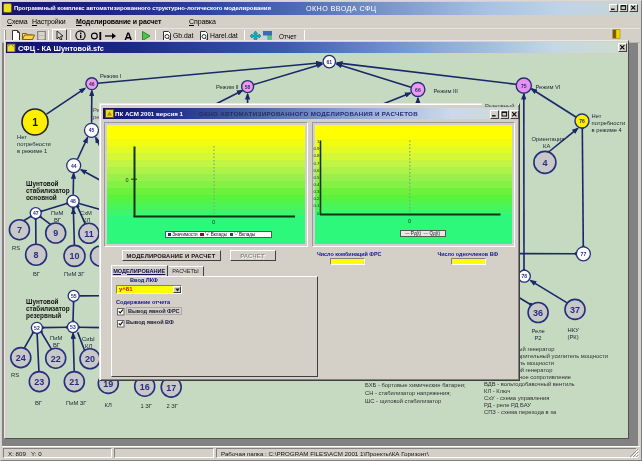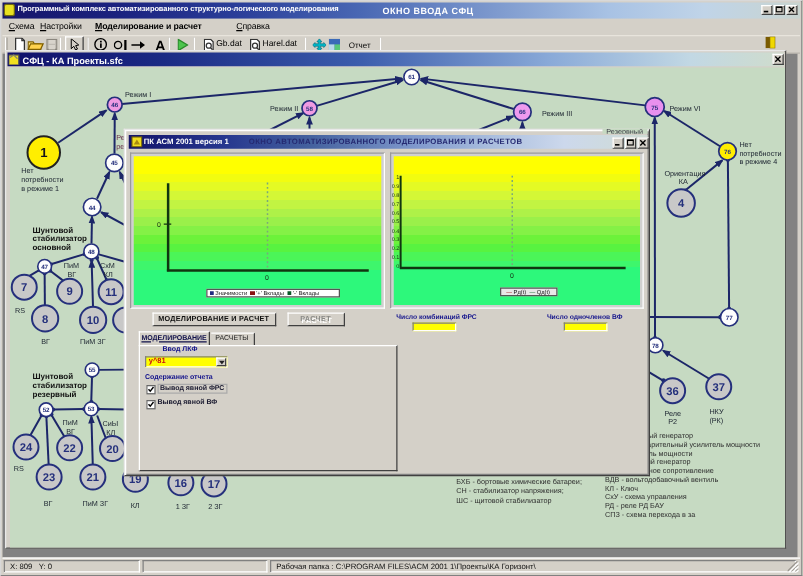--- a/index.html
+++ b/index.html
@@ -8,21 +8,21 @@
 .btn { background:#d4d0c8; border-top:1px solid #fff; border-left:1px solid #fff; border-right:1px solid #404040; border-bottom:1px solid #404040; }
 .sunk { border-top:1px solid #808080; border-left:1px solid #808080; border-right:1px solid #fff; border-bottom:1px solid #fff; }
 </style></head>
 <body>
 
 <div class="abs" style="left:0;top:0;width:642px;height:461px;border:1px solid #808080;border-top-color:#d8d8d8;border-left-color:#d8d8d8;"></div>
 
 <div class="abs" style="left:2px;top:2px;width:638px;height:13px;background:linear-gradient(to right,#16166a 0%,#1b2380 15%,#2b3f9a 30%,#4a68b4 45%,#7e9ace 62%,#a8c2e4 76%,#c0d4e8 88%,#c8d4d0 100%);"></div>
 <div class="abs" style="left:3px;top:3px;width:9px;height:10px;background:#e8e020;border:1px solid #706810;border-radius:2px;"></div>
 <div class="abs" style="left:14px;top:4.5px;color:#fff;font-size:6px;font-weight:bold;white-space:nowrap;letter-spacing:-0.07px;">Программный комплекс автоматизированного структурно-логического моделирования</div>
-<div class="abs" style="left:306px;top:3.5px;color:#fff;font-size:7.2px;font-weight:bold;white-space:nowrap;letter-spacing:0.4px;">ОКНО ВВОДА СФЦ</div>
+<div class="abs" style="left:306px;top:3.5px;color:#fff;font-size:7.2px;font-weight:normal;white-space:nowrap;letter-spacing:0.4px;">ОКНО ВВОДА СФЦ</div>
 <div class="abs btn" style="left:609px;top:4px;width:9px;height:8px;"></div>
 <svg class="abs" style="left:609px;top:4px;" width="9" height="8">
     <rect x="2" y="4.6" width="3.6" height="1.3" fill="#000"></rect>
   </svg>
 <div class="abs btn" style="left:619px;top:4px;width:9px;height:8px;"></div>
 <svg class="abs" style="left:619px;top:4px;" width="9" height="8">
     <rect x="2" y="1.6" width="4.6" height="3.8" fill="none" stroke="#000" stroke-width="0.9"></rect>
     <rect x="2" y="1.4" width="4.6" height="1" fill="#000"></rect>
   </svg>
 <div class="abs btn" style="left:629px;top:4px;width:9px;height:8px;"></div>
@@ -123,21 +123,21 @@
 </div>
 
 <div class="abs" style="left:2px;top:43px;width:636px;height:403px;background:#828282;"></div>
 
 <div class="abs" style="left:4px;top:40px;width:625px;height:399px;background:#d4d0c8;border-top:1px solid #e8e8e8;border-left:1px solid #e8e8e8;border-right:1px solid #505050;border-bottom:1px solid #505050;"></div>
 <div class="abs" style="left:6px;top:42px;width:621px;height:11px;background:linear-gradient(to right,#10106a 0%,#1b2a84 20%,#3b5cac 45%,#8aaad8 70%,#c2d8e4 88%,#cfdccc 100%);"></div>
 <svg class="abs" style="left:7px;top:43px;" width="9" height="9">
     <rect x="0" y="1" width="8" height="8" fill="#f0e020" stroke="#555"></rect>
     <path d="M1,3 l3,-2 l3,3" fill="none" stroke="#886"></path>
   </svg>
-<div class="abs" style="left:18px;top:43.5px;color:#fff;font-size:7.4px;font-weight:bold;white-space:nowrap;">СФЦ - КА Проекты.sfc</div>
+<div class="abs" style="left:18px;top:43.5px;color:#fff;font-size:7.4px;font-weight:bold;white-space:nowrap;">СФЦ - КА Шунтовой.sfc</div>
 <div class="abs btn" style="left:618px;top:43px;width:9px;height:9px;"></div>
 <svg class="abs" style="left:618px;top:43px;" width="9" height="9">
     <path d="M2.2,2.2 L6.4,6.4 M6.4,2.2 L2.2,6.4" stroke="#000" stroke-width="1.1"></path>
   </svg>
 
 <div class="abs" style="left:8px;top:53.5px;width:620px;height:384px;background:#c6dac2;overflow:hidden;">
 <svg class="abs" style="left:-8px;top:-53.5px;" width="642" height="461" font-family="Liberation Sans, sans-serif">
 <defs>
 <marker id="ah" markerUnits="userSpaceOnUse" markerWidth="7" markerHeight="5.4" refX="5.6" refY="2.7" orient="auto">
           <path d="M0,0 L7,2.7 L0,5.4 Z" fill="#1c2668"></path>

